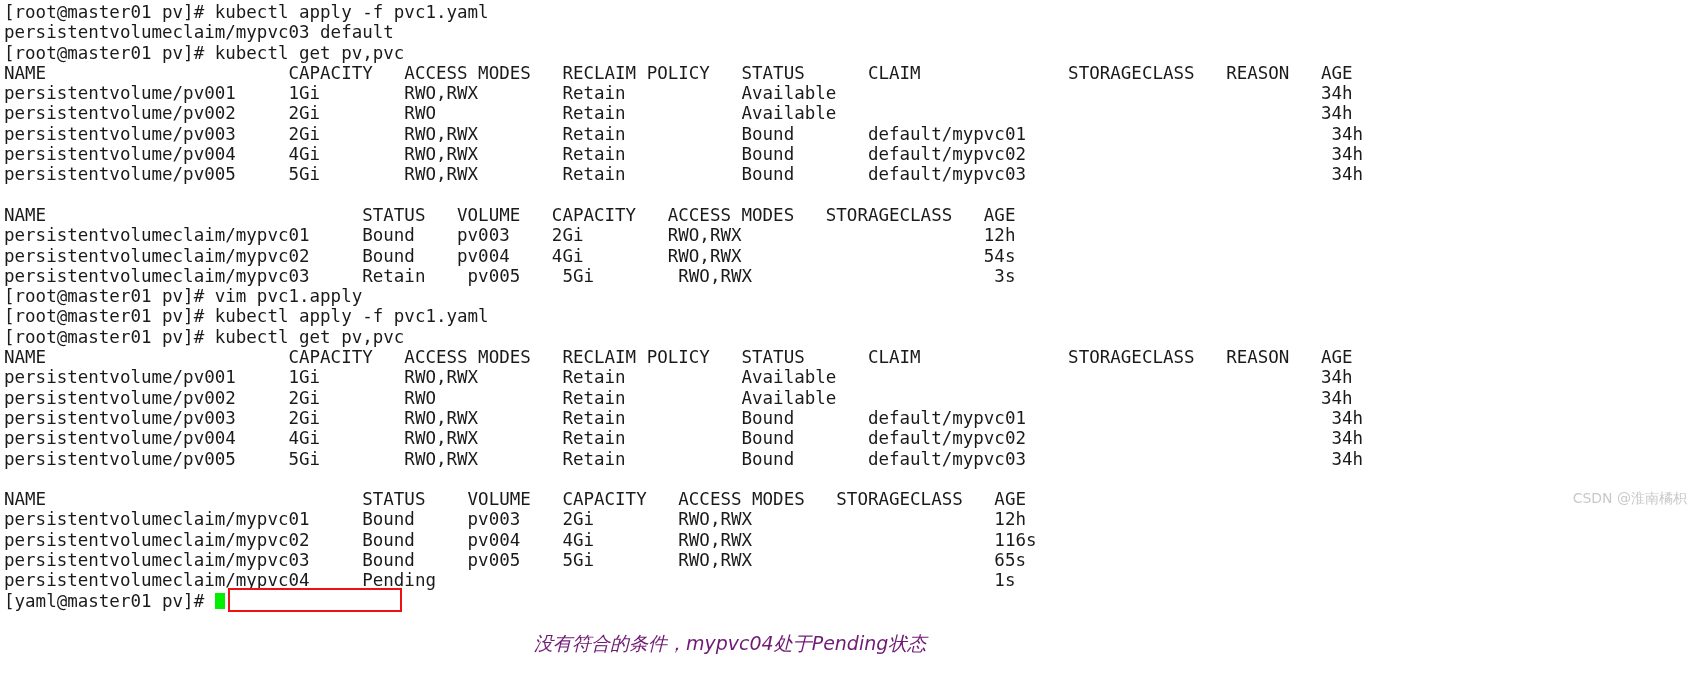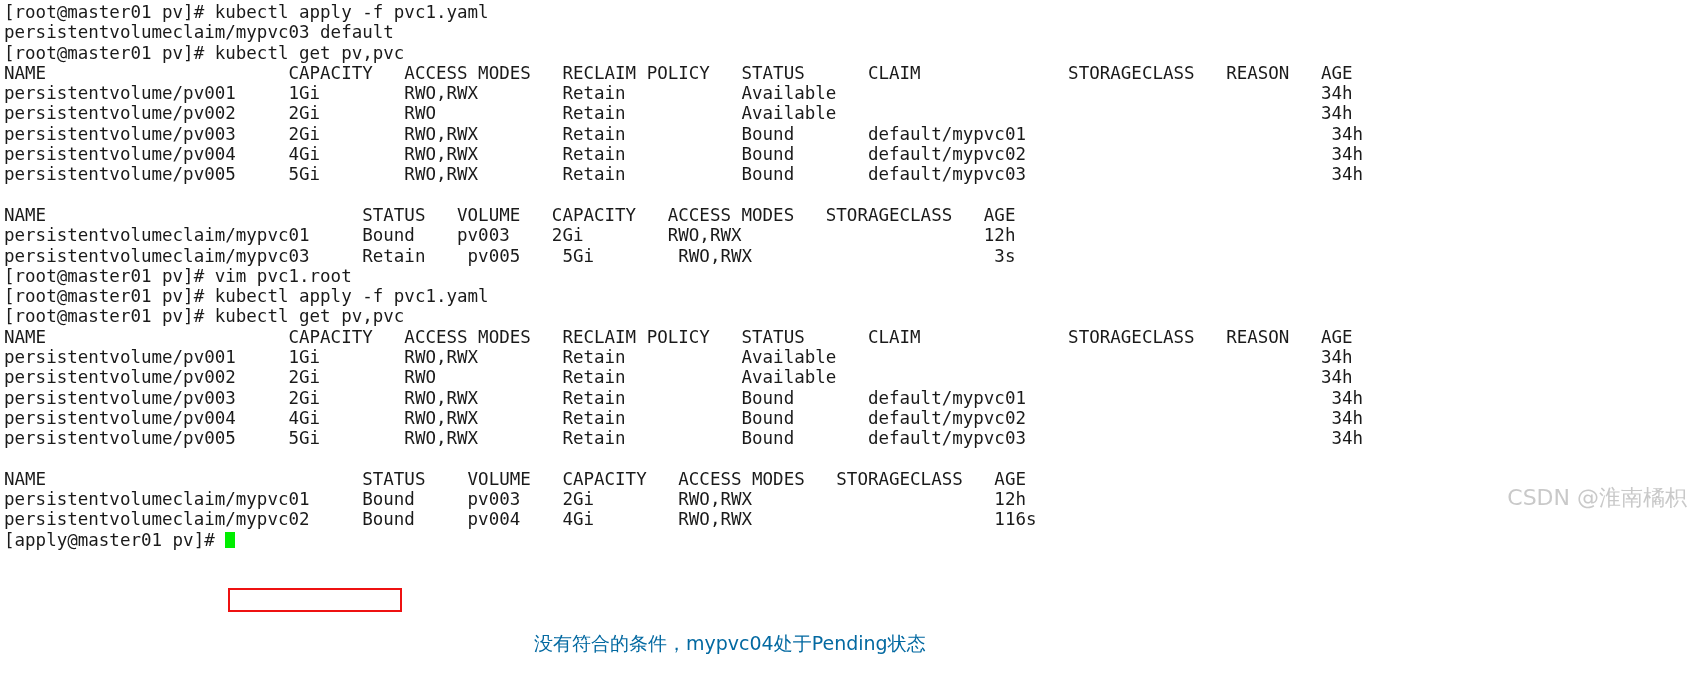--- a/index.html
+++ b/index.html
@@ -61,21 +61,21 @@
     font-family: "DejaVu Sans", "Liberation Sans", sans-serif;
     font-size: 19px;
     white-space: nowrap;
   }
   .watermark {
     position: absolute;
     right: 8px;
     bottom: 8px;
     color: #c9c9c9;
     font-family: "DejaVu Sans", "Liberation Sans", sans-serif;
-    font-size: 22px;
+    font-size: 14px;
     white-space: nowrap;
   }
 </style>
 </head>
 <body>
 
 <div id="terminal">
 
   <div>
     <span class="line">[root@master01 pv]# kubectl apply -f pvc1.yaml</span>
@@ -83,36 +83,39 @@
     <span class="line">[root@master01 pv]# kubectl get pv,pvc</span>
     <span class="line">NAME                       CAPACITY   ACCESS MODES   RECLAIM POLICY   STATUS      CLAIM              STORAGECLASS   REASON   AGE</span>
     <span class="line">persistentvolume/pv001     1Gi        RWO,RWX        Retain           Available                                              34h</span>
     <span class="line">persistentvolume/pv002     2Gi        RWO            Retain           Available                                              34h</span>
     <span class="line">persistentvolume/pv003     2Gi        RWO,RWX        Retain           Bound       default/mypvc01                             34h</span>
     <span class="line">persistentvolume/pv004     4Gi        RWO,RWX        Retain           Bound       default/mypvc02                             34h</span>
     <span class="line">persistentvolume/pv005     5Gi        RWO,RWX        Retain           Bound       default/mypvc03                             34h</span>
     <span class="blank"></span>
     <span class="line">NAME                              STATUS   VOLUME   CAPACITY   ACCESS MODES   STORAGECLASS   AGE</span>
     <span class="line">persistentvolumeclaim/mypvc01     Bound    pv003    2Gi        RWO,RWX                       12h</span>
+    <span class="line">persistentvolumeclaim/mypvc02     Bound    pv004    4Gi        RWO,RWX                       54s</span>
     <span class="line">persistentvolumeclaim/mypvc03     Retain    pv005    5Gi        RWO,RWX                       3s</span>
-    <span class="line">[root@master01 pv]# vim pvc1.root</span>
+    <span class="line">[root@master01 pv]# vim pvc1.apply</span>
     <span class="line">[root@master01 pv]# kubectl apply -f pvc1.yaml</span>
     <span class="line">[root@master01 pv]# kubectl get pv,pvc</span>
     <span class="line">NAME                       CAPACITY   ACCESS MODES   RECLAIM POLICY   STATUS      CLAIM              STORAGECLASS   REASON   AGE</span>
     <span class="line">persistentvolume/pv001     1Gi        RWO,RWX        Retain           Available                                              34h</span>
     <span class="line">persistentvolume/pv002     2Gi        RWO            Retain           Available                                              34h</span>
     <span class="line">persistentvolume/pv003     2Gi        RWO,RWX        Retain           Bound       default/mypvc01                             34h</span>
     <span class="line">persistentvolume/pv004     4Gi        RWO,RWX        Retain           Bound       default/mypvc02                             34h</span>
     <span class="line">persistentvolume/pv005     5Gi        RWO,RWX        Retain           Bound       default/mypvc03                             34h</span>
     <span class="blank"></span>
     <span class="line">NAME                              STATUS    VOLUME   CAPACITY   ACCESS MODES   STORAGECLASS   AGE</span>
     <span class="line">persistentvolumeclaim/mypvc01     Bound     pv003    2Gi        RWO,RWX                       12h</span>
     <span class="line">persistentvolumeclaim/mypvc02     Bound     pv004    4Gi        RWO,RWX                       116s</span>
-    <span class="line"><span>[apply@master01 pv]# </span><span class="cursor" style="background: rgb(0, 238, 0);"></span></span>
+    <span class="line">persistentvolumeclaim/mypvc03     Bound     pv005    5Gi        RWO,RWX                       65s</span>
+    <span class="line">persistentvolumeclaim/mypvc04     Pending                                                     1s</span>
+    <span class="line"><span>[yaml@master01 pv]# </span><span class="cursor" style="background: rgb(0, 238, 0);"></span></span>
   </div>
 
   <div class="red-box" style="border-color: rgb(238, 17, 17);"></div>
 
-  <div class="annotation" style="color: #0369a1;">没有符合的条件，mypvc04处于Pending状态</div>
+  <div class="annotation" style="color: #701a75; font-style: italic;">没有符合的条件，mypvc04处于Pending状态</div>
 
   <div class="watermark" style="color: rgb(201, 201, 201);">CSDN @淮南橘枳</div>
 
 </div>
 
 </body></html>

